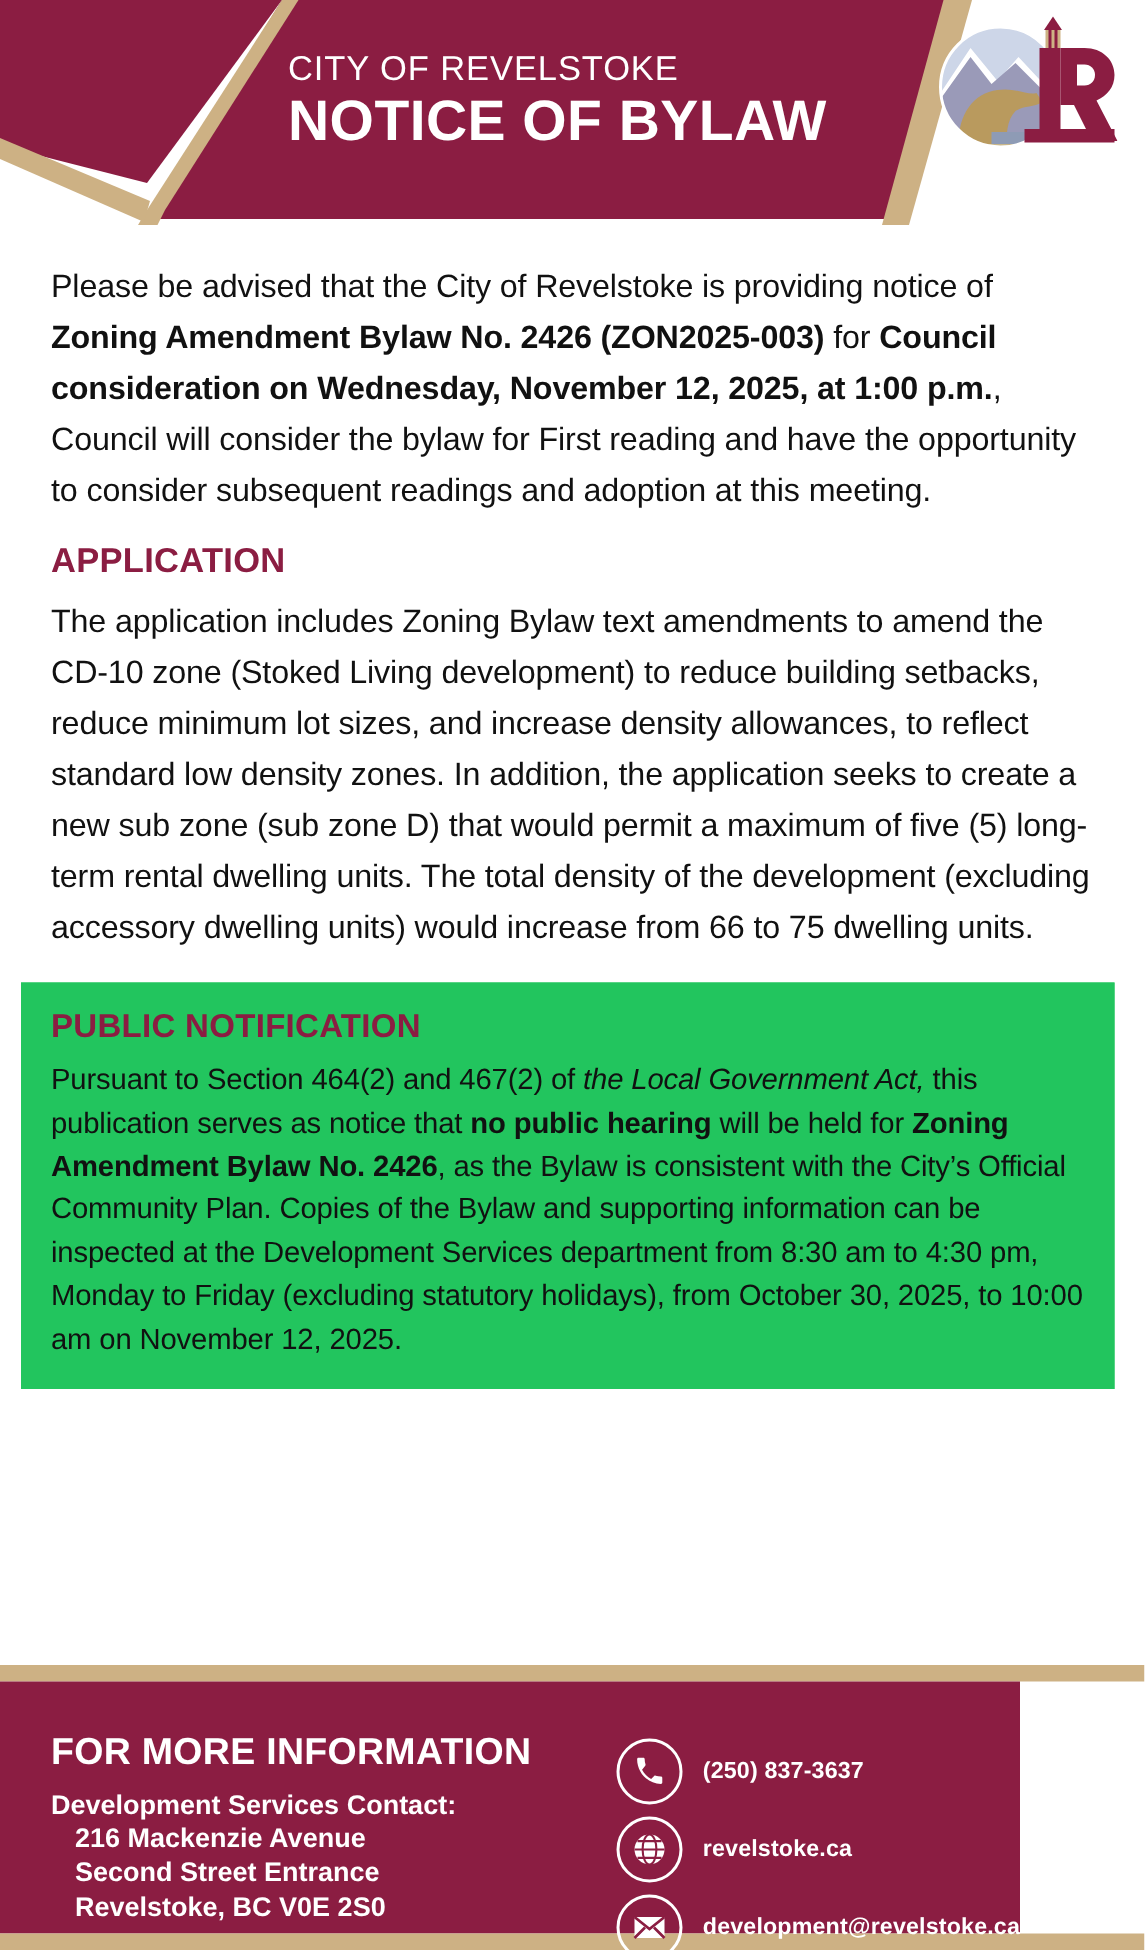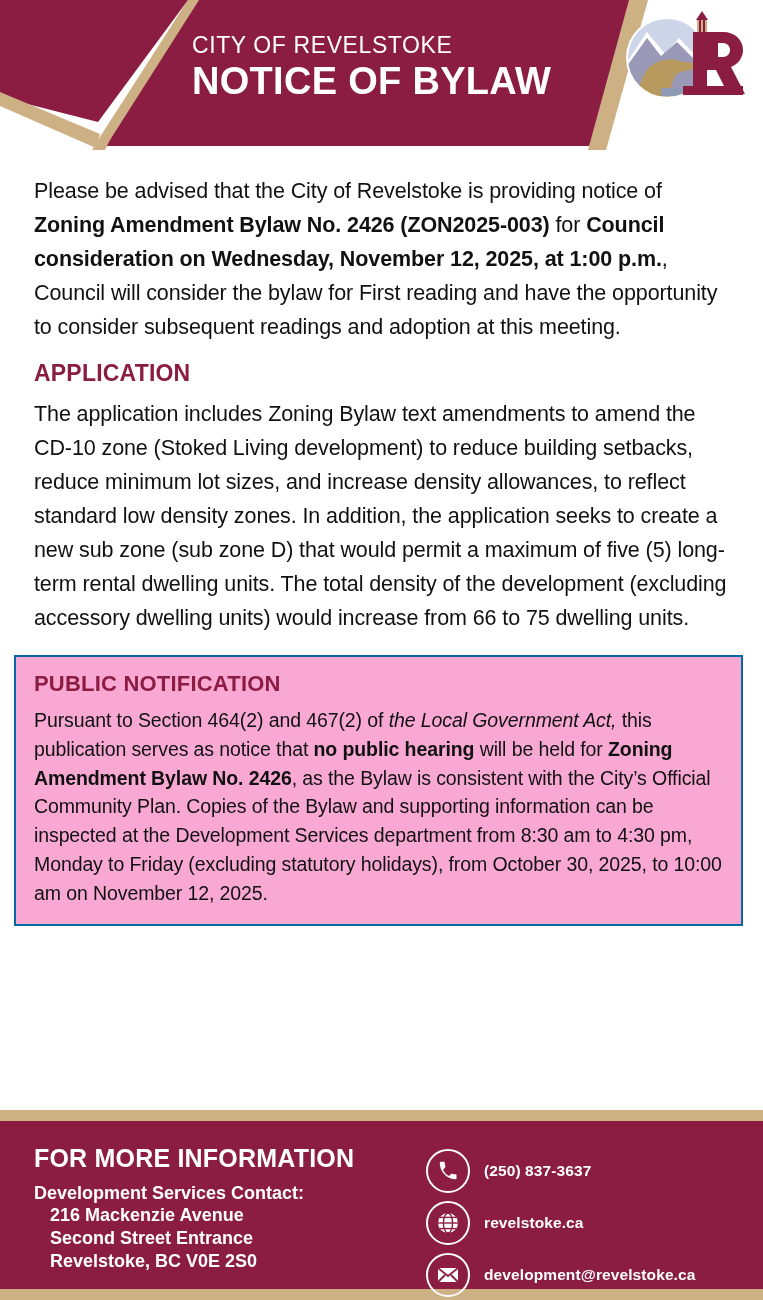--- a/index.html
+++ b/index.html
@@ -96,22 +96,22 @@
     color: #8B1D42;
     font-size: 23px;
     font-weight: 700;
     letter-spacing: 0.2px;
     margin: 16px 0 10px 0;
   }
 
   
   .notice-box {
     margin: 20px 20px 0 14px;
-    border: 2px solid #0369a1;
-    background: #f9a8d4;
+    border: 2px solid #22c55e;
+    background: #22c55e;
     padding: 14px 18px 16px 18px;
   }
 
   .notice-box h3 {
     color: #8B1D42;
     font-size: 22px;
     font-weight: 700;
     letter-spacing: 0.2px;
     margin-bottom: 9px;
   }
@@ -135,26 +135,26 @@
     height: 190px;
   }
 
   .footer-rule-top {
     width: 763px;
     height: 11px;
     background: #CDB184;
   }
 
   .footer-main {
-    width: 763px;
+    width: 680px;
     height: 168px;
     background: #8B1D42;
     display: flex;
     align-items: flex-start;
-    padding-top: 24px;
+    padding-top: 34px;
   }
 
   .footer-rule-bottom {
     width: 763px;
     height: 11px;
     background: #CDB184;
   }
 
   .footer-left {
     width: 420px;

